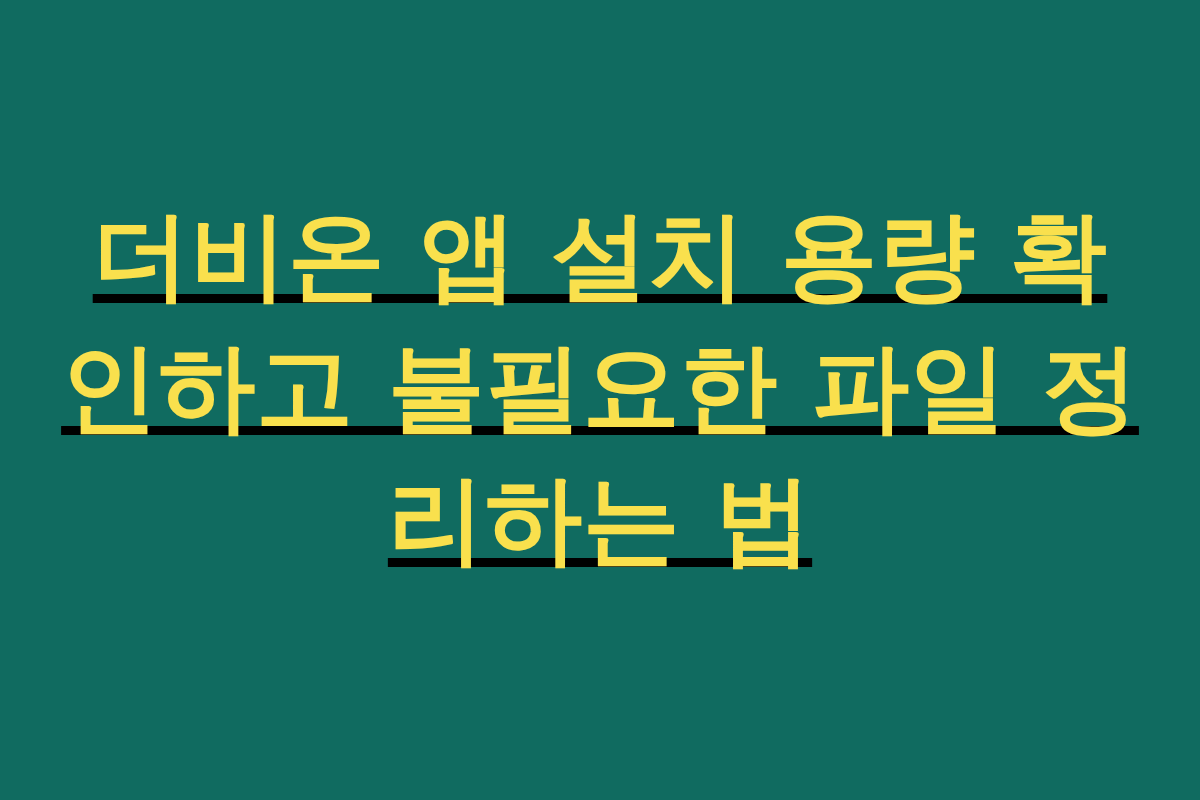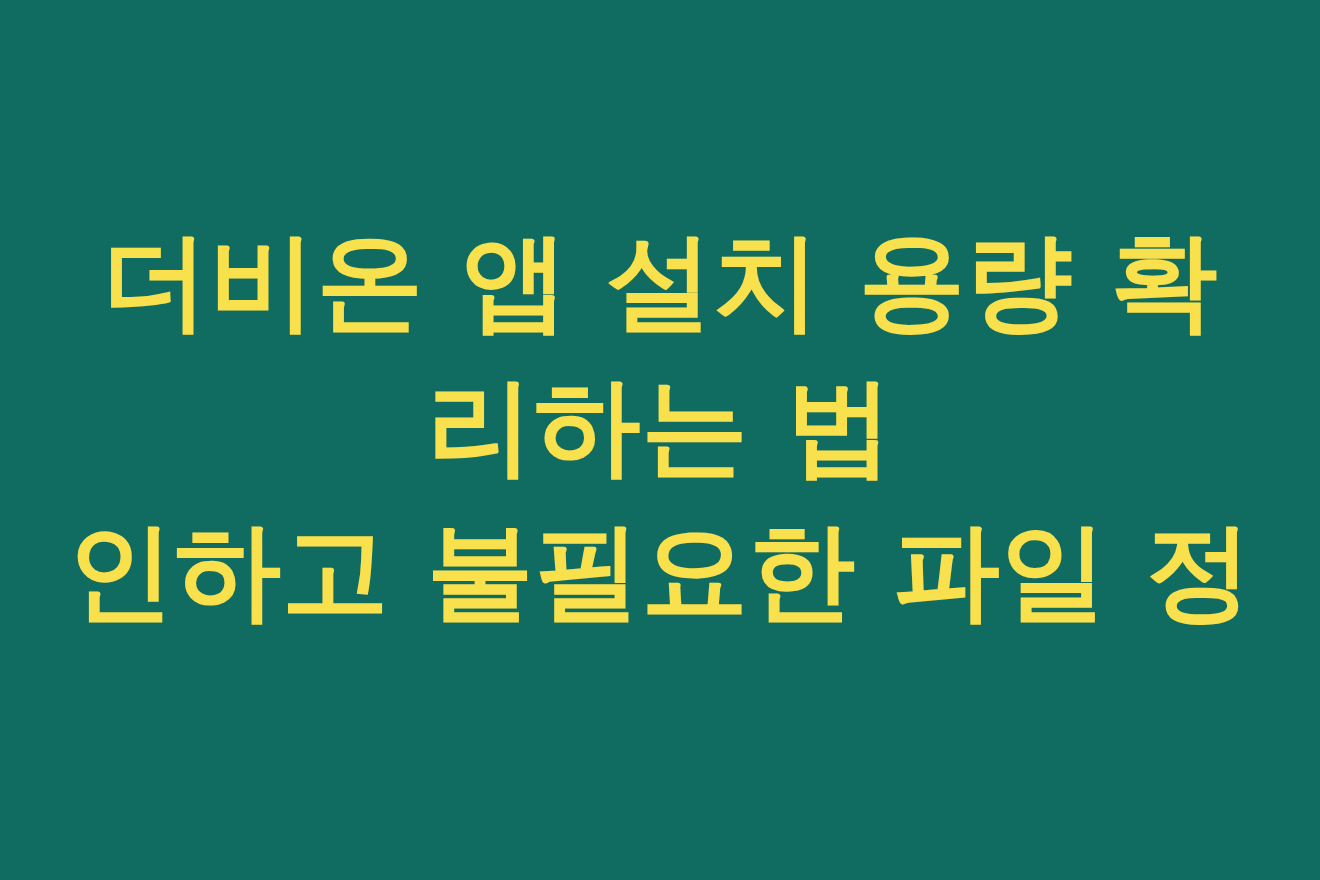--- a/index.html
+++ b/index.html
@@ -18,20 +18,21 @@
   #thumbnail-canvas {
     position: relative;
     box-sizing: border-box;
     width: 1200px;
     height: 800px;
     background: #106B60;
     display: flex;
     align-items: center;
     justify-content: center;
     overflow: hidden;
+    text-decoration: underline;
   }
 
   #headline {
     width: 1080px;
     margin: 0;
     padding: 0;
     text-align: center;
     color: #F9E04D;
     font-family: "DejaVu Sans", "Liberation Sans", sans-serif;
     font-size: 97px;
@@ -49,17 +50,17 @@
     white-space: nowrap;
   }
 </style>
 </head>
 <body>
 
 <div id="thumbnail-canvas" style="background: rgb(16, 107, 96);">
 
   <h1 id="headline" style="color: rgb(249, 224, 77); text-align: center;">
     <span class="hl-line">더비온 앱 설치 용량 확</span>
+    <span class="hl-line">인하고 불필요한 파일 정</span>
     <span class="hl-line">리하는 법</span>
-    <span class="hl-line">인하고 불필요한 파일 정</span>
   </h1>
 
 </div>
 
 </body></html>

